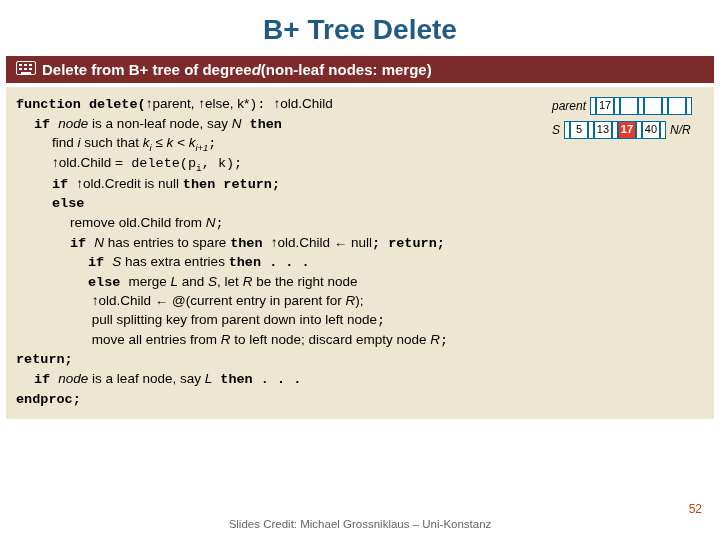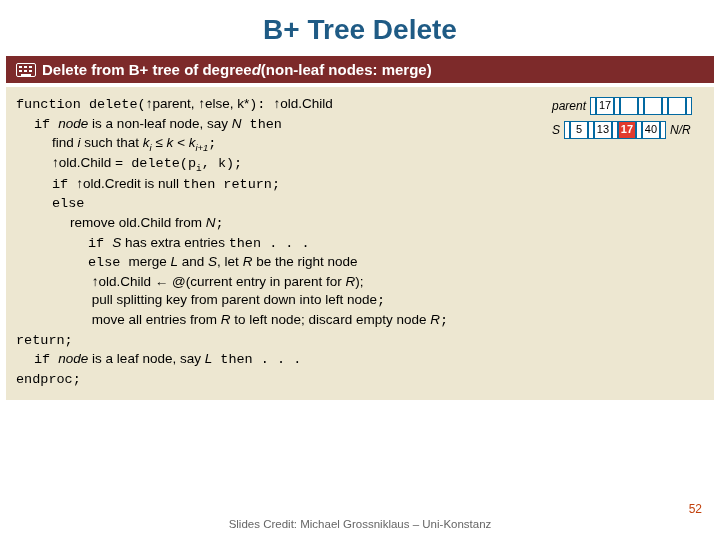--- a/index.html
+++ b/index.html
@@ -21,21 +21,21 @@
     padding: 14px 0 10px 0;
   }
   .section-bar {
     background: #7d2a2a;
     color: #fff;
     font-weight: bold;
     padding: 5px 10px;
     font-size: 15px;
     margin: 0 6px;
     display: flex;
-    align-items: center;
+    align-items: flex-start;
   }
   .keyboard-icon {
     display: inline-block;
     width: 20px;
     height: 14px;
     border: 1.5px solid #fff;
     border-radius: 2px;
     margin-right: 6px;
     position: relative;
     background:
@@ -49,21 +49,21 @@
   }
   .italic { font-style: italic; }
   .code-block {
     background: #ede7d1;
     margin: 4px 6px 0 6px;
     padding: 8px 10px 10px 10px;
     font-size: 13.5px;
     line-height: 1.38;
     position: relative;
   }
-  .kw { font-family: "Courier New", monospace; font-weight: normal; }
+  .kw { font-family: "Courier New", monospace; font-weight: bold; }
   .mono { font-family: "Courier New", monospace; }
   .ind1 { padding-left: 18px; }
   .ind2 { padding-left: 36px; }
   .ind3 { padding-left: 54px; }
   .ind4 { padding-left: 72px; }
   .diagram {
     position: absolute;
     right: 22px;
     top: 10px;
     font-size: 12px;
@@ -153,20 +153,21 @@
   <div class="ind2"><span>find </span><span class="italic">i</span><span> such that </span><span class="italic">k<sub>i</sub> ≤ k &lt; k<sub>i+1</sub></span><span class="mono">;</span></div>
 
   <div class="ind2"><span>↑old.Child </span><span class="mono">= delete(p<sub>i</sub>, k);</span></div>
 
   <div class="ind2"><span class="kw">if </span><span>↑old.Credit is null </span><span class="kw">then return;</span></div>
 
   <div class="ind2"><span class="kw">else</span></div>
 
   <div class="ind3"><span>remove old.Child from </span><span class="italic">N</span><span class="mono">;</span></div>
 
+  <div class="ind3"><span class="kw">if </span><span class="italic">N</span><span> has entries to spare </span><span class="kw">then </span><span>↑old.Child ← null</span><span class="kw">; return;</span></div>
 
 
   <div class="ind4"><span class="kw">if </span><span class="italic">S</span><span> has extra entries </span><span class="kw">then . . .</span></div>
 
   <div class="ind4"><span class="kw">else </span><span>merge </span><span class="italic">L</span><span> and </span><span class="italic">S</span><span>, let </span><span class="italic">R</span><span> be the right node</span></div>
 
   <div class="ind4">&nbsp;<span>↑old.Child ← @(current entry in parent for </span><span class="italic">R</span><span>);</span></div>
 
   <div class="ind4">&nbsp;<span>pull splitting key from parent down into left node</span><span class="mono">;</span></div>
 

